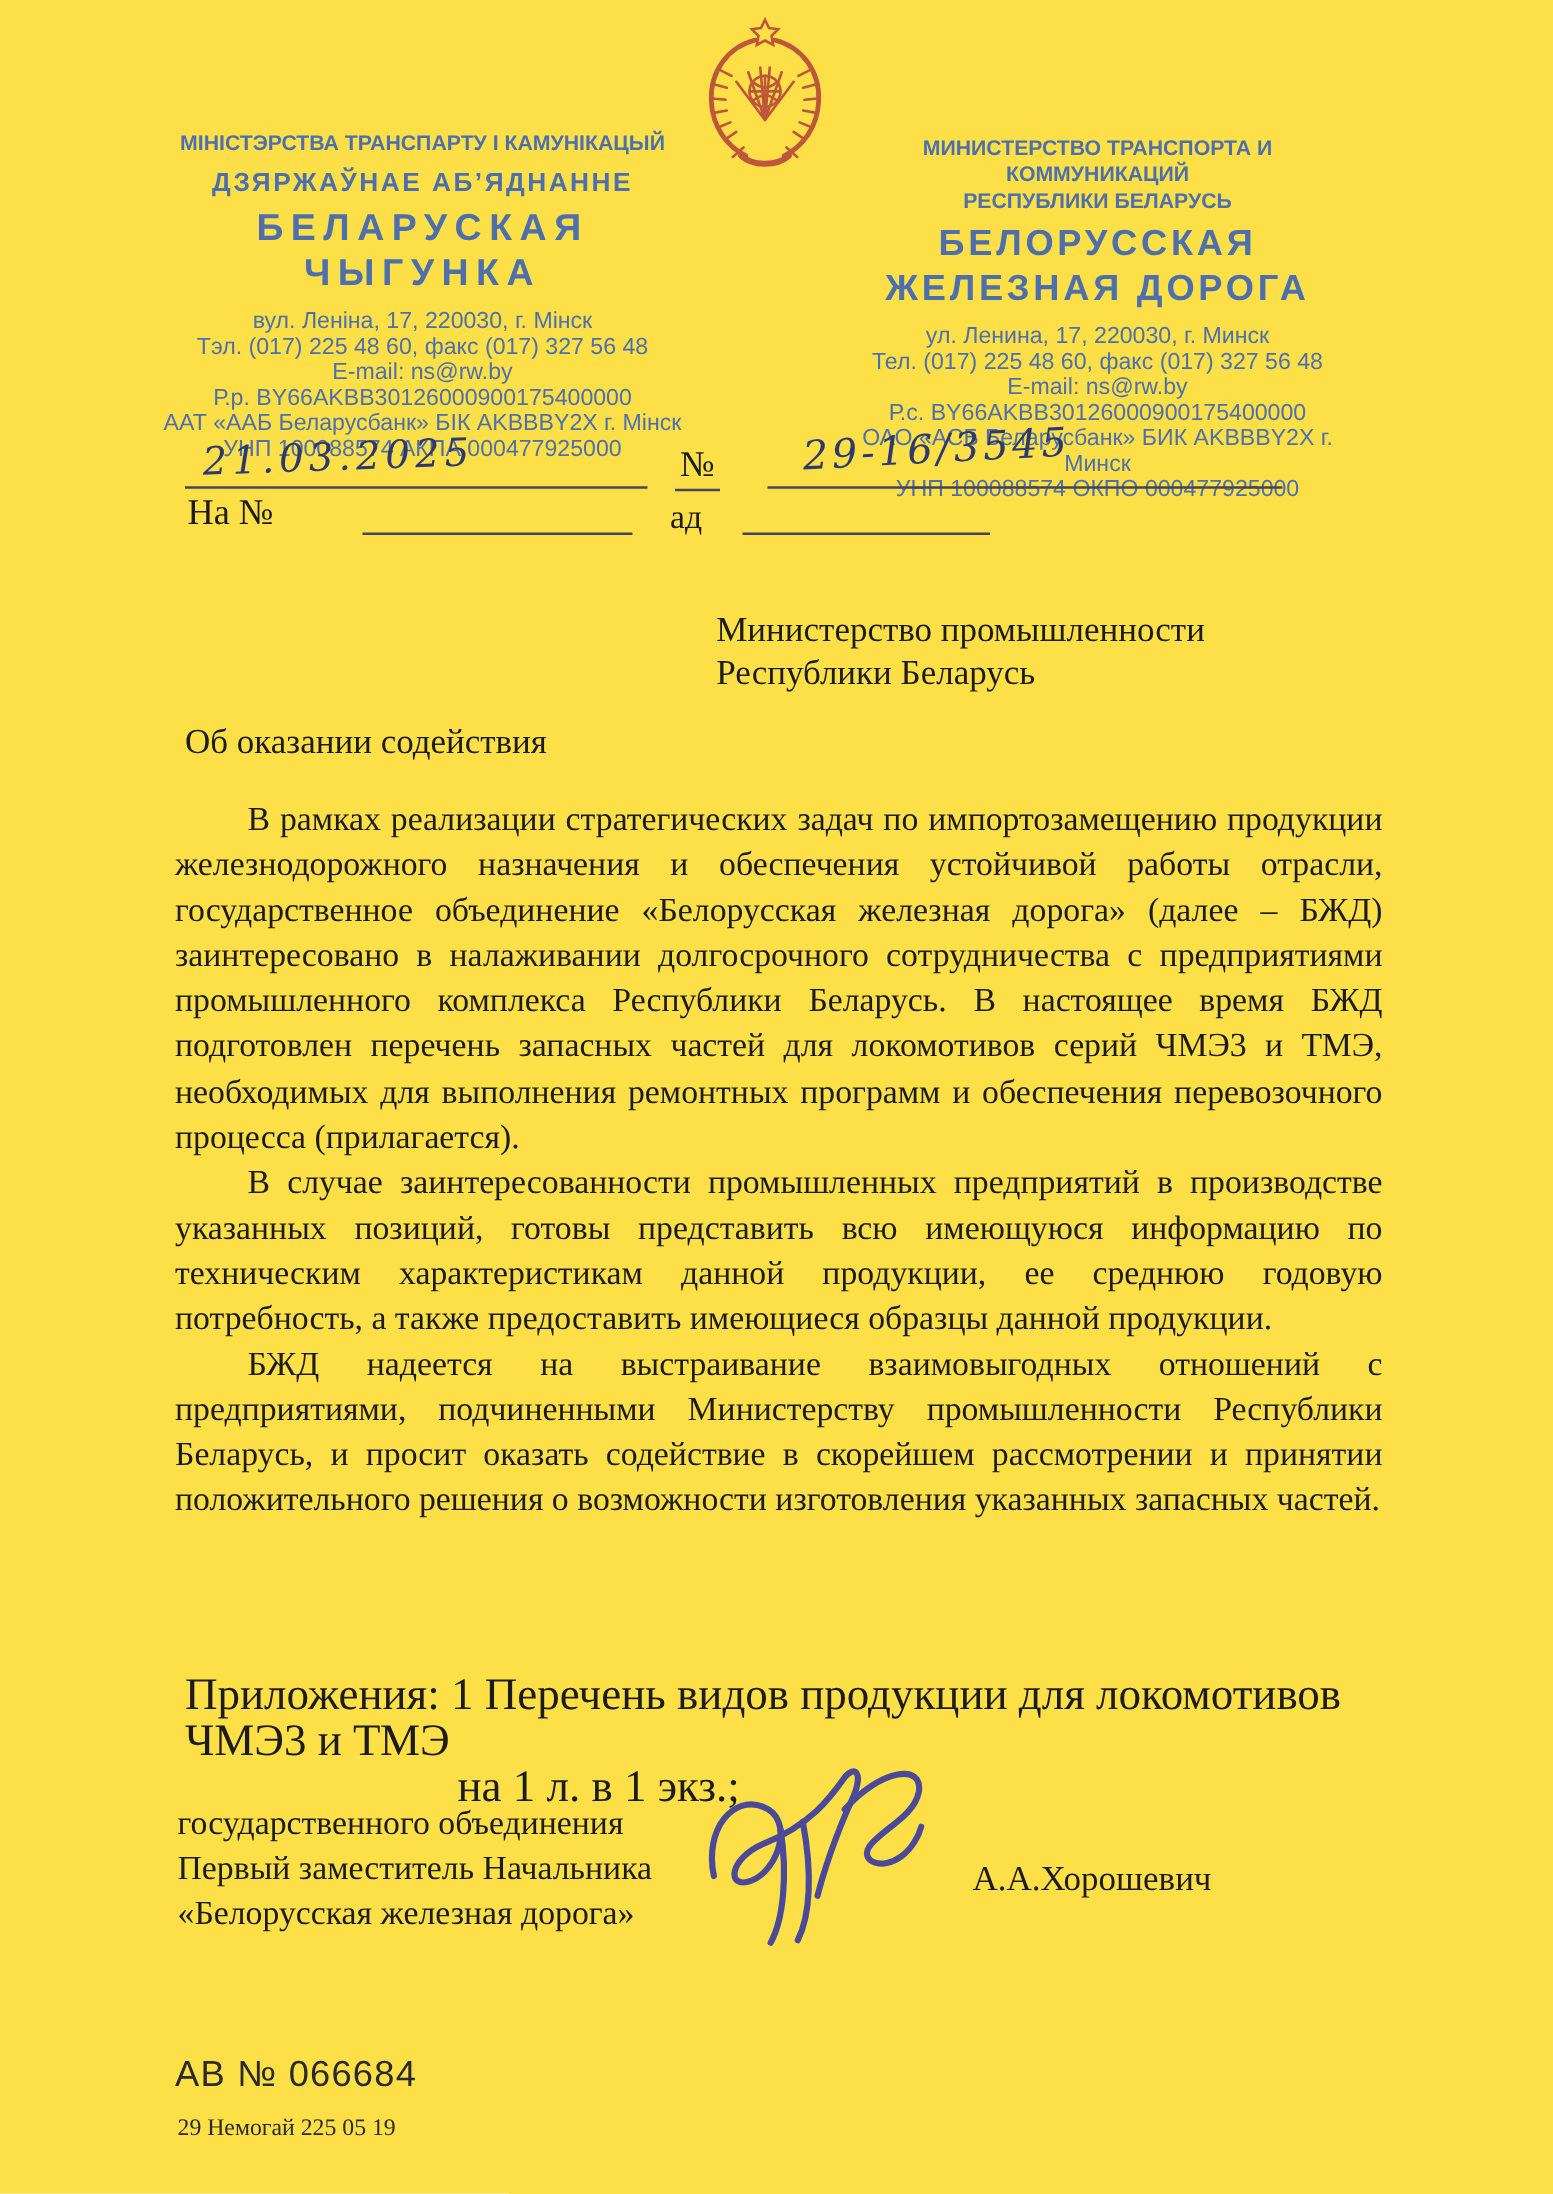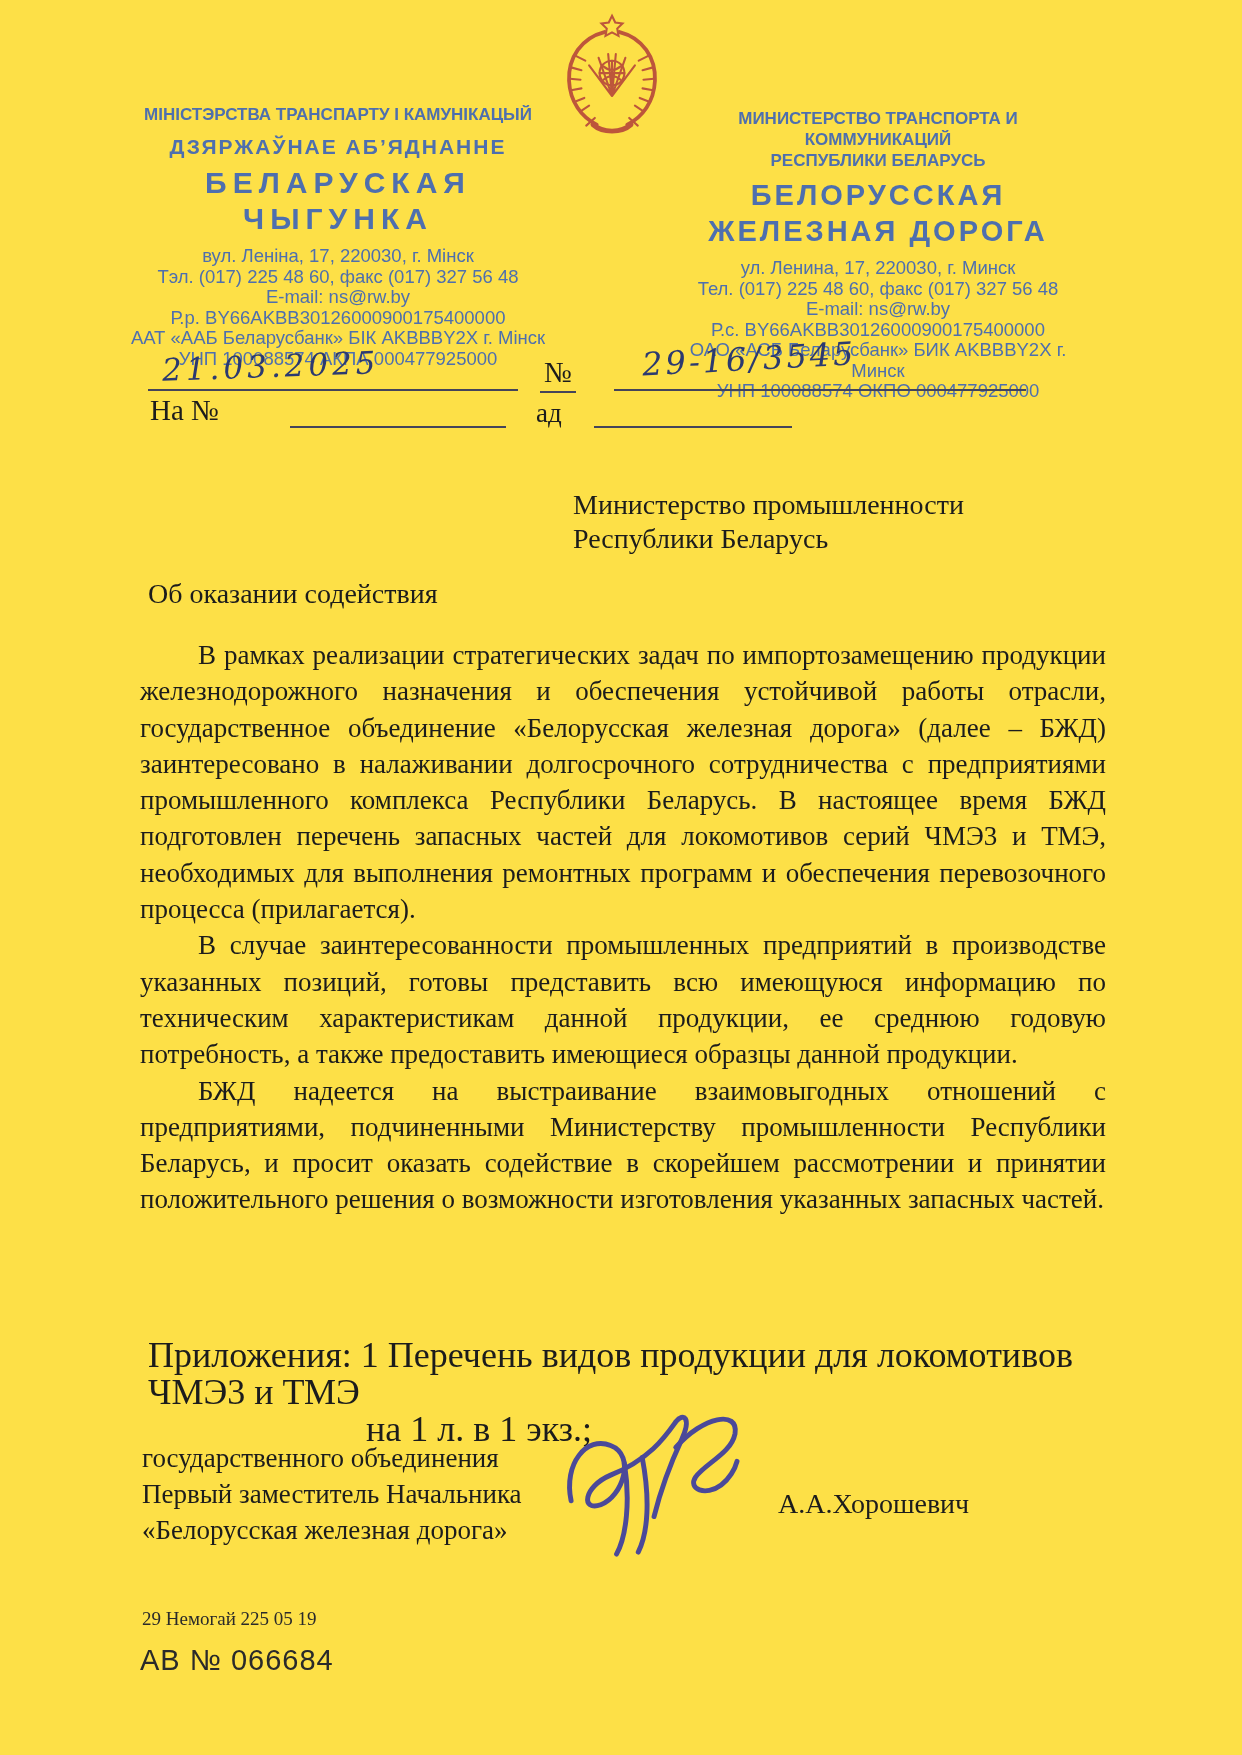--- a/index.html
+++ b/index.html
@@ -34,21 +34,21 @@
   
   .addressee { position:absolute; left:573px; top:488px; font-size:28px; line-height:34px; }
   .subject   { position:absolute; left:148px; top:578px; font-size:28px; }
   .body-text { position:absolute; left:140px; top:637px; width:966px; font-size:27px; line-height:36.3px; text-align:justify; }
   .body-text p { margin:0; text-indent:58px; }
   .attachment { position:absolute; left:148px; top:1337px; width:966px; font-size:36px; line-height:37px; }
   .attachment .row2 { margin-left:218px; }
   .sign-position { position:absolute; left:142px; top:1440px; font-size:27px; line-height:36px; }
   .signature-svg { position:absolute; left:548px; top:1406px; width:220px; height:158px; }
   .sign-name { position:absolute; left:778px; top:1488px; font-size:28px; }
-  .footer-exec { position:absolute; left:142px; top:1608px; font-size:19px; color:#2a2a2a; }
+  .footer-exec { position:absolute; left:142px; top:1692px; font-size:19px; color:#2a2a2a; }
   .blank-no { position:absolute; left:140px; top:1644px; font-family:"Liberation Sans",sans-serif; font-size:29px; letter-spacing:1px; color:#2a2a2a; }
 </style>
 </head>
 <body>
 
 <div class="page">
 
   <svg class="emblem" viewBox="0 0 120 132" xmlns="http://www.w3.org/2000/svg">
     <g stroke="#b5443a" fill="none" stroke-width="2.2" stroke-linecap="round" opacity="0.88">
       <path d="M60 4 l3.4 7 7.6 1 -5.5 5.4 1.3 7.6 -6.8 -3.6 -6.8 3.6 1.3 -7.6 -5.5 -5.4 7.6 -1 z"></path>

